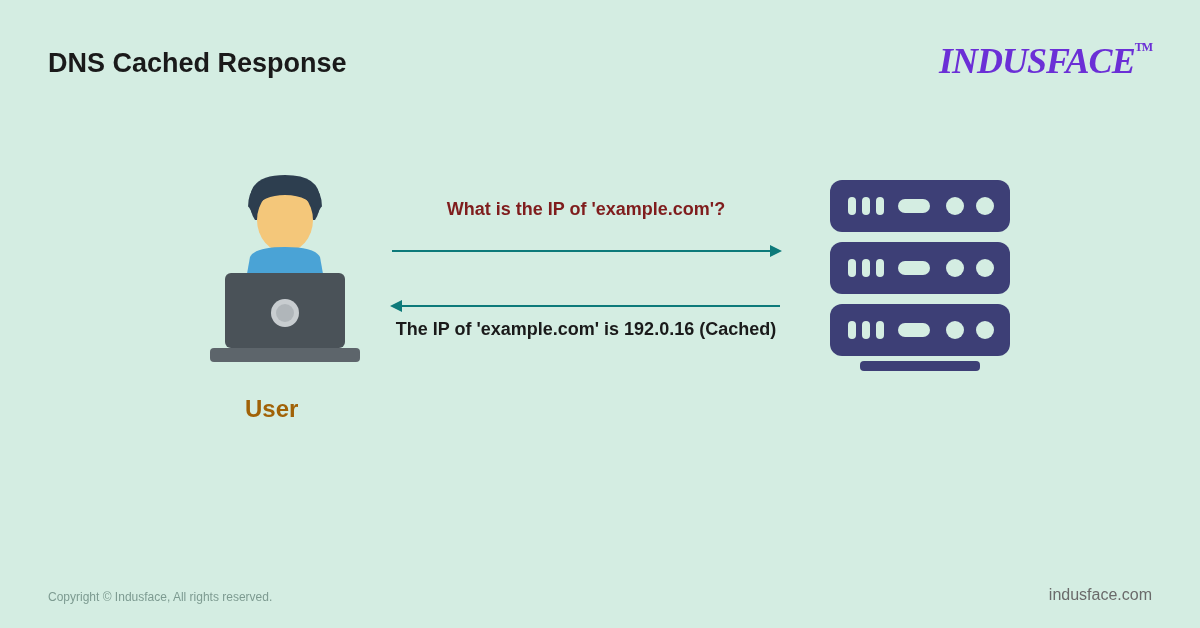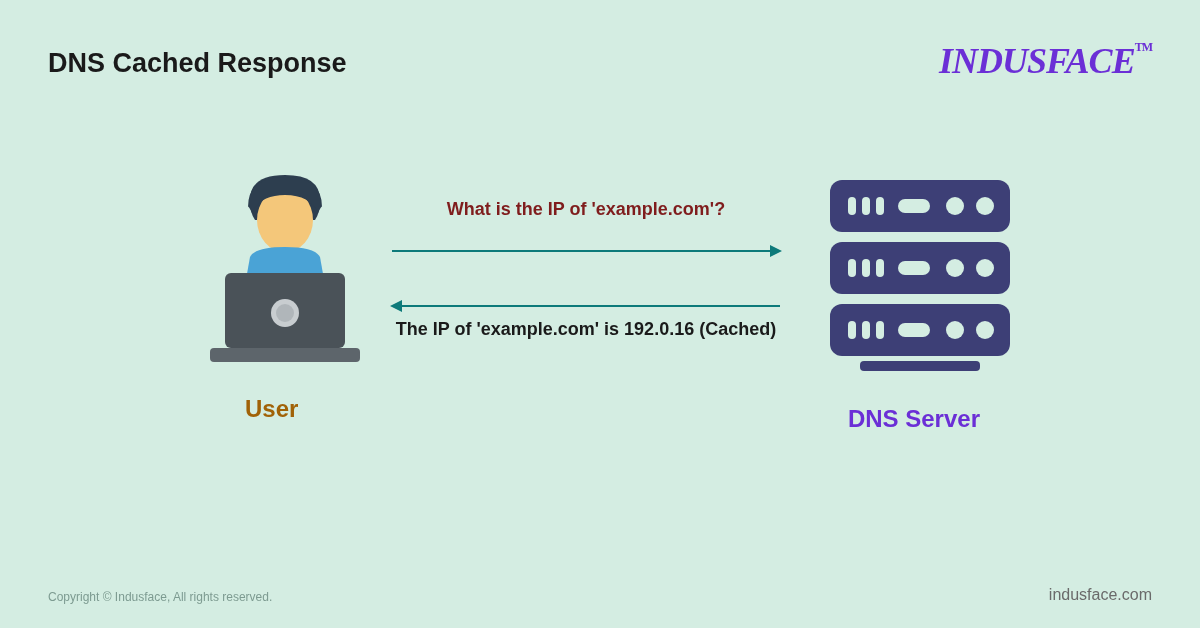--- a/index.html
+++ b/index.html
@@ -197,21 +197,20 @@
 
         <rect x="28" y="146" width="8" height="18" rx="4"></rect>
         <rect x="42" y="146" width="8" height="18" rx="4"></rect>
         <rect x="56" y="146" width="8" height="18" rx="4"></rect>
         <rect x="78" y="148" width="32" height="14" rx="7"></rect>
         <circle cx="135" cy="155" r="9"></circle>
         <circle cx="165" cy="155" r="9"></circle>
       </g>
     </svg>
   </div>
-  <div class="server-label">DNS Server</div>
 
   <div class="query-text">What is the IP of 'example.com'?</div>
   <div class="arrow-right"></div>
   <div class="arrow-left"></div>
   <div class="response-text">The IP of 'example.com' is 192.0.16 (Cached)</div>
 
 </div>
 
 <div class="copyright">Copyright © Indusface, All rights reserved.</div>
 <div class="website">indusface.com</div>

